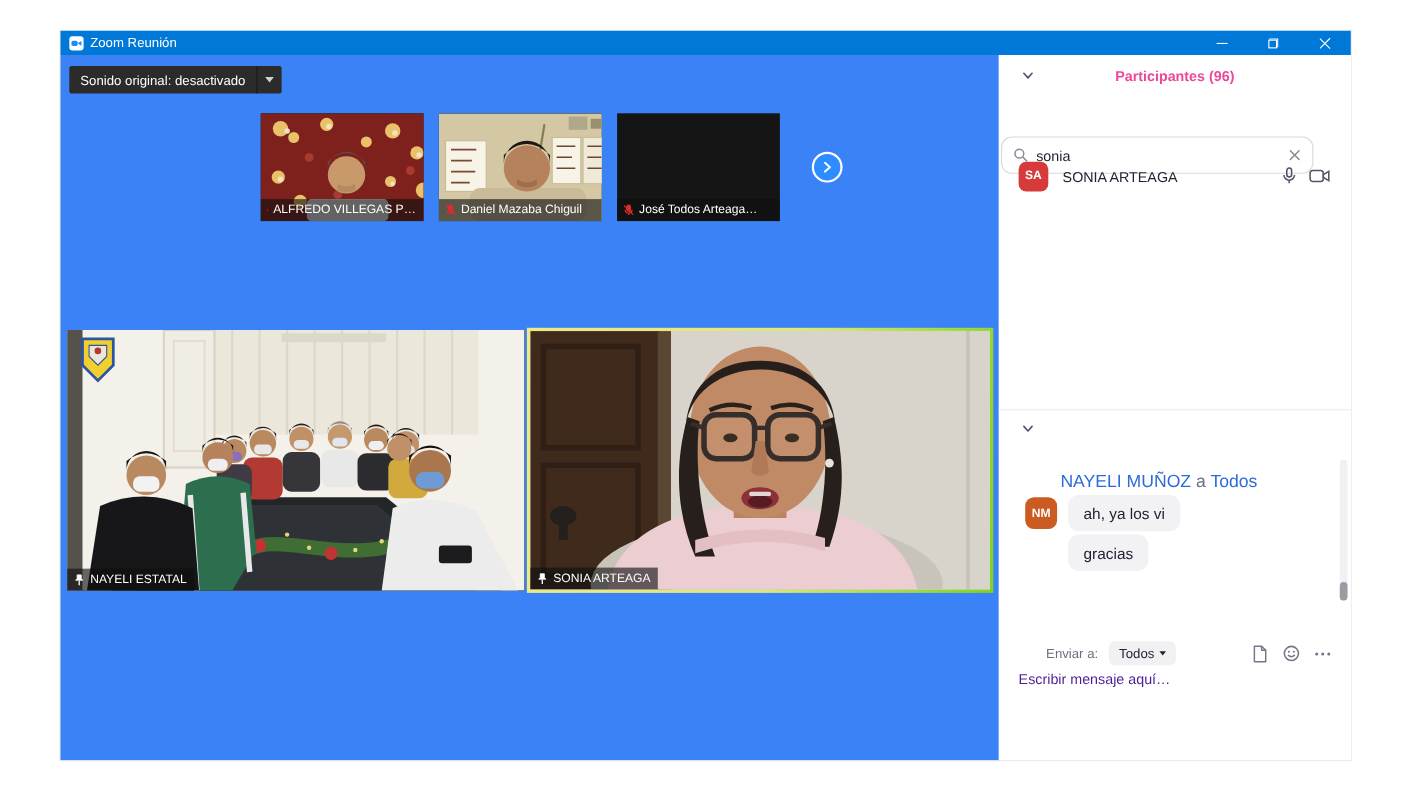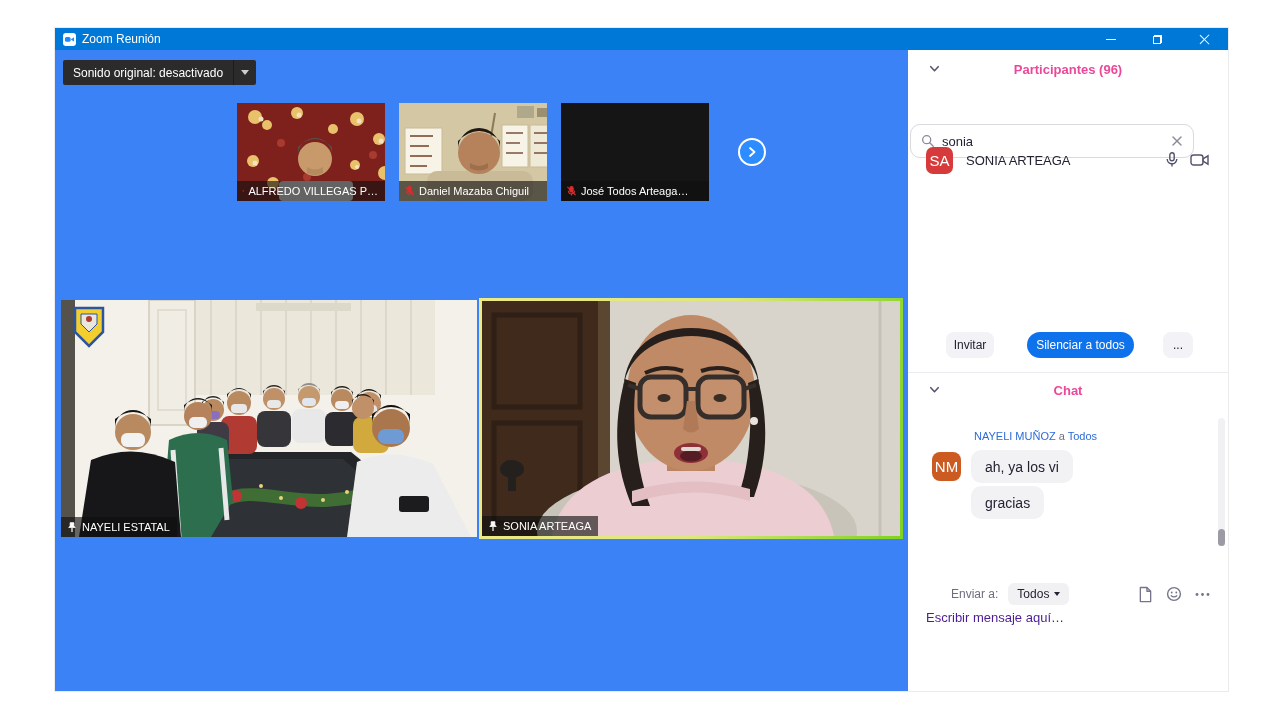--- a/index.html
+++ b/index.html
@@ -46,33 +46,33 @@
 
   
   .sidebar { position:absolute; left:853px; top:22px; width:320px; height:641px; background:#fff; font-size:13px; color:#232333; }
   .sec-head { position:absolute; left:0; right:0; text-align:center; font-weight:bold; font-size:13px; color:#ec4899; }
   .sec-chev { position:absolute; left:20px; }
 
   .search-box { position:absolute; left:2px; top:52px; width:284px; height:34px; border:1px solid #d9d9de; border-radius:10px; display:flex; align-items:center; padding:0 10px; gap:7px;margin-top:22px; }
   .search-box input { border:none; outline:none; flex:1; font-size:13px; color:#232333; font-family:"Liberation Sans",sans-serif; background:transparent; }
 
   .prow { position:absolute; left:18px; top:95px; width:284px; height:30px; display:flex; align-items:center; }
-  .avatar { width:27px; height:27px; border-radius:7px; color:#fff; font-weight:normal; font-size:15px; display:flex; align-items:center; justify-content:center; flex:none; }
+  .avatar { width:27px; height:27px; border-radius:7px; color:#fff; font-weight:bold; font-size:11px; display:flex; align-items:center; justify-content:center; flex:none; }
   .prow .pname { margin-left:13px; font-size:13px; flex:1; }
   .prow .picons { display:flex; gap:10px; align-items:center; }
 
   .pbtns { position:absolute; left:0; top:282px; width:320px; height:27px; }
   .btn { position:absolute; height:26px; border:none; border-radius:8px; background:#f2f2f7; color:#232333; font-size:12px; font-family:"Liberation Sans",sans-serif; display:flex; align-items:center; justify-content:center; }
   .btn-invite { left:38px; width:48px; }
   .btn-muteall { left:119px; width:107px; background:#0e72ed; color:#fff; border-radius:13px; }
   .btn-more { left:255px; width:30px; }
 
   .divider { position:absolute; left:0; right:0; height:1px; background:#ececf0; }
 
-  .chat-sender { position:absolute; left:66px; top:380px; font-size:11px; }
+  .chat-sender { position:absolute; left:56px; top:380px; font-size:16px; }
   .c-blue { color:#2c6bd8; }
   .c-grey { color:#6f6f82; }
   .chat-avatar { position:absolute; left:24px; top:402px; }
   .bubble { position:absolute; left:63px; height:33px; background:#f2f2f5; border-radius:10px; display:flex; align-items:center; padding:0 14px; font-size:14px; color:#232333; }
   .scrollbar { position:absolute; right:3px; top:368px; width:7px; height:128px; background:#f1f1f4; border-radius:4px; }
   .scroll-thumb { position:absolute; left:0; bottom:0; width:7px; height:17px; background:#9b9ba3; border-radius:4px; }
 
   .privacy { position:absolute; left:0; top:497px; width:320px; height:23px; background:#f7f8fa; border-top:1px solid #ececf0; border-bottom:1px solid #ececf0; display:flex; align-items:center; justify-content:center; gap:6px; font-size:12px; color:#63637a; }
 
   .sendrow { position:absolute; left:18px; top:533px; width:284px; height:22px; display:flex; align-items:center; }
@@ -413,34 +413,28 @@
           </svg>
         <svg width="20" height="16" viewBox="0 0 20 16">
             <g stroke="#53536b" stroke-width="1.4" fill="none">
               <rect x="1" y="3" width="12" height="10" rx="2.5"></rect>
               <path d="M13 6.8l5-3v8.4l-5-3z"></path>
             </g>
           </svg>
       </span>
     </div>
 
-    <div class="pbtns">
-      <button class="btn btn-invite">Invitar</button>
-      <button class="btn btn-muteall">Silenciar a todos</button>
-      <button class="btn btn-more">...</button>
-    </div>
 
     <div class="divider" style="top:322px;"></div>
 
     <span class="sec-chev" style="top:333px;">
       <svg width="13" height="13" viewBox="0 0 14 14">
           <polyline points="3,5 7,9.5 11,5" fill="none" stroke="#53536b" stroke-width="1.6" stroke-linecap="round" stroke-linejoin="round"></polyline>
         </svg>
     </span>
-    <div class="sec-head" style="top:333px;">Chat</div>
 
     <div class="chat-sender">
       <span class="c-blue">NAYELI MUÑOZ</span>
       <span class="c-grey">a</span>
       <span class="c-blue">Todos</span>
     </div>
     <span class="avatar chat-avatar" style="background:#cc5b22; width:29px; height:29px; border-radius:8px;">NM</span>
     <div class="bubble" style="top:400px;">ah, ya los vi</div>
     <div class="bubble" style="top:436px;">gracias</div>
 

